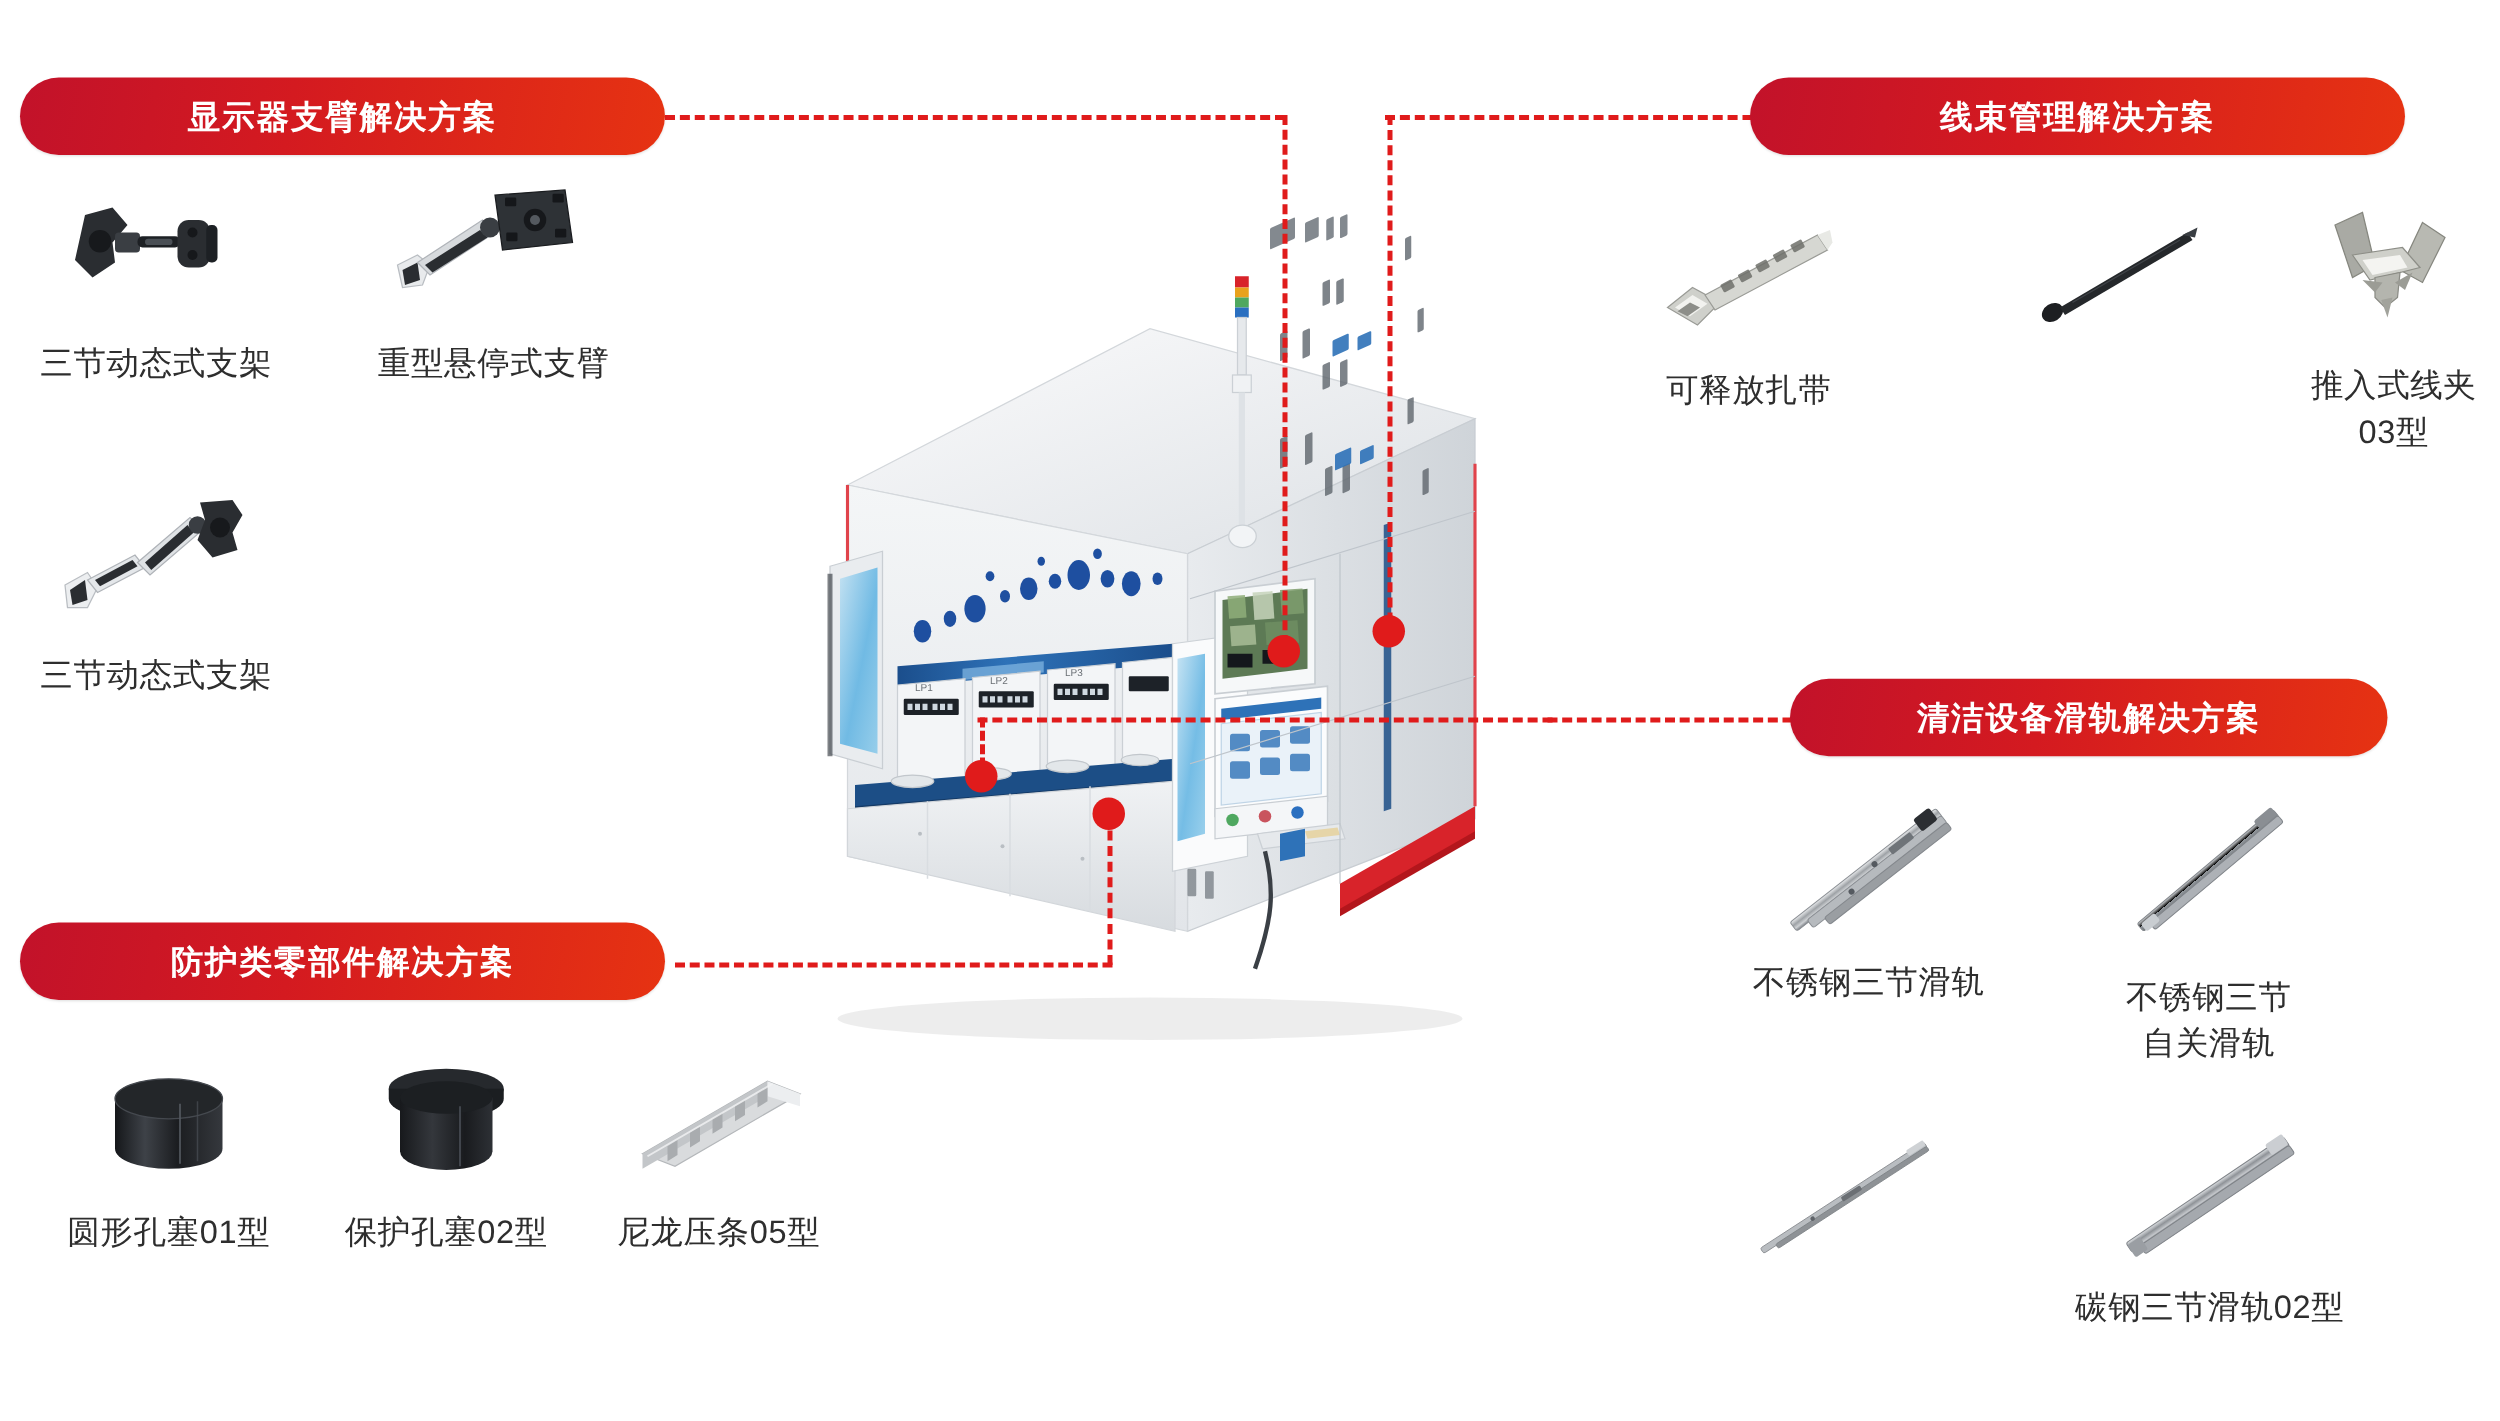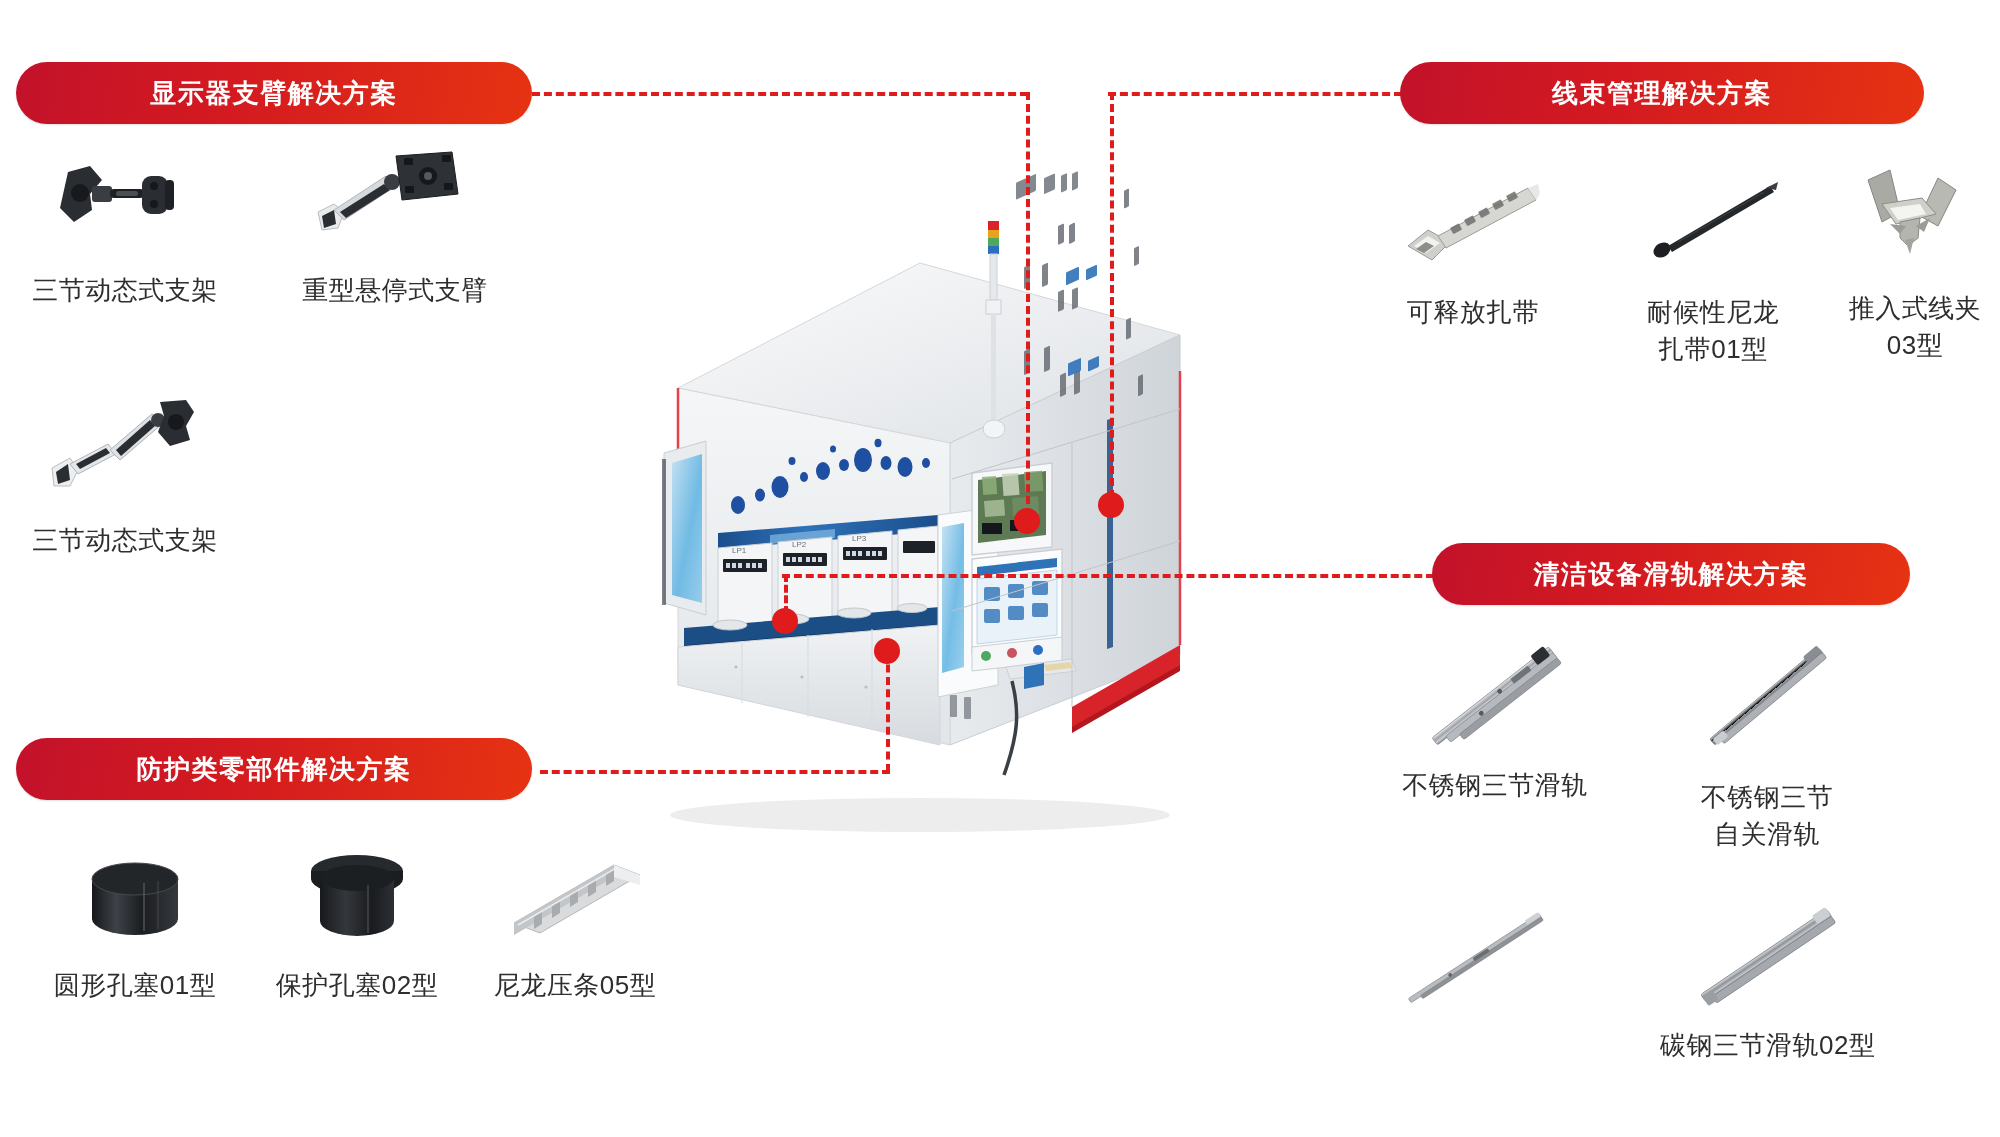--- a/index.html
+++ b/index.html
@@ -401,21 +401,21 @@
 
       <circle cx="128" cy="20" r="7" fill="#3a3e43"></circle>
 
       <path d="M130,2 L156,0 L164,12 L156,26 L160,40 L140,46 L128,32 L134,16 Z" fill="#2a2d31"></path>
       <circle cx="146" cy="22" r="8" fill="#17191c"></circle>
     </svg>
   </div>
   <div class="prod-label nowrap">三节动态式支架</div>
 </div>
 
-<div class="prod" style="left:1378px; top:172px;align-items:center;">
+<div class="prod" style="left:1304px; top:172px;align-items:center;">
   <div class="prod-img">
     <svg width="190" height="110" viewBox="0 0 190 110">
 
       <path d="M30,74 L50,58 L72,70 L54,88 Z" fill="#cfd0cb" stroke="#9a9b96" stroke-width="1"></path>
       <path d="M36,74 L50,64 L62,71 L48,81 Z" fill="#f2f2ef"></path>
       <path d="M38,77 L48,70 L56,74 L46,81 Z" fill="#8d8e89"></path>
 
       <path d="M60,64 L150,16 L158,28 L68,76 Z" fill="#d6d7d2" stroke="#9a9b96" stroke-width="1"></path>
       <g fill="#6f706b" opacity=".85">
         <rect x="72" y="56" width="10" height="7" rx="1" transform="rotate(-28 72 56)"></rect>
@@ -434,22 +434,20 @@
   <div class="prod-img">
     <svg width="190" height="110" viewBox="0 0 190 110">
 
       <ellipse cx="44" cy="78" rx="9" ry="7" fill="#1d1f22" transform="rotate(-32 44 78)"></ellipse>
 
       <path d="M50,74 L152,14 L156,20 L54,80 Z" fill="#25282b"></path>
       <path d="M148,16 L160,10 L158,18 Z" fill="#3a3e43"></path>
       <path d="M60,70 L146,20" stroke="#4a4e53" stroke-width="1" opacity=".7"></path>
     </svg>
   </div>
-  <div class="prod-label wide">耐候性尼龙
-扎带01型</div>
 </div>
 
 <div class="prod" style="left:1800px; top:168px;">
   <div class="prod-img">
     <svg width="190" height="110" viewBox="0 0 190 110">
 
       <path d="M48,12 L70,2 L80,44 L62,54 Z" fill="#a9aaa4" stroke="#86877f" stroke-width="1"></path>
 
       <path d="M118,10 L136,22 L118,58 L100,48 Z" fill="#b8b9b2" stroke="#86877f" stroke-width="1"></path>
 

